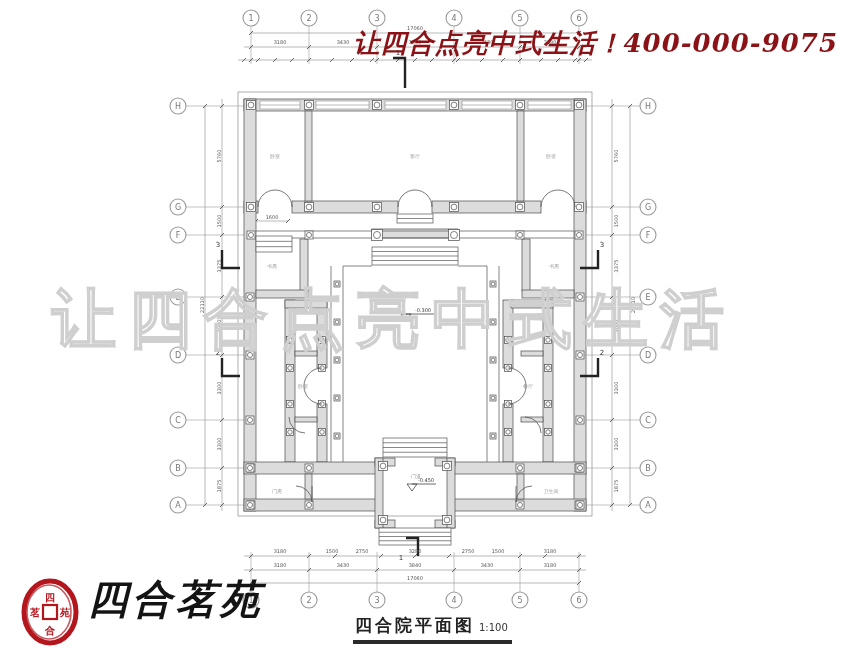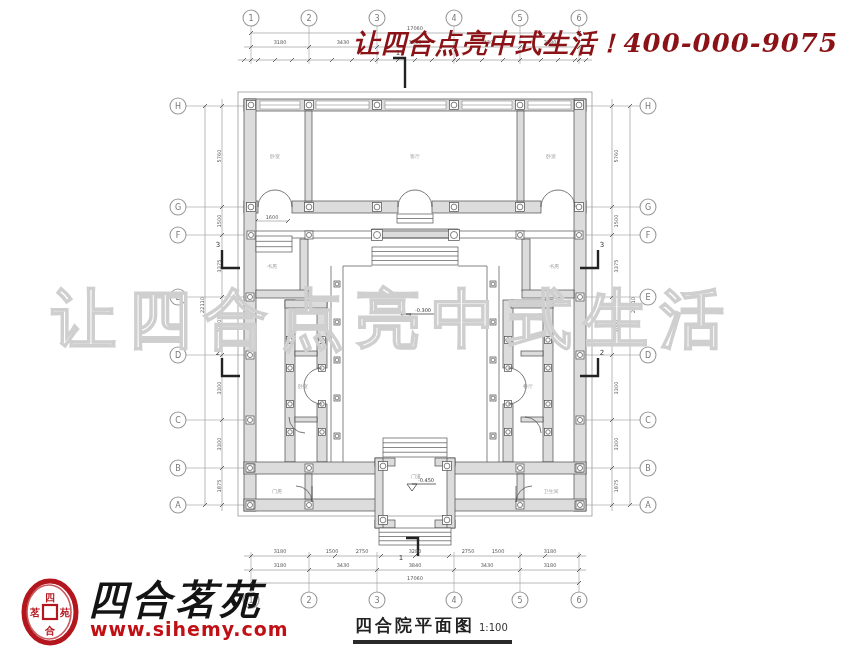--- a/index.html
+++ b/index.html
@@ -522,14 +522,13 @@
     <ellipse cx="31" cy="38" rx="22" ry="27" fill="none" stroke="#b3161d" stroke-width="1.6" opacity="0.7"></ellipse>
     <rect x="25" y="31" width="14" height="14" fill="none" stroke="#b3161d" stroke-width="2.2"></rect>
     <g font-size="10" fill="#b3161d" text-anchor="middle" font-weight="bold">
       <text x="32" y="27">四</text>
       <text x="17" y="42">茗</text>
       <text x="47" y="42">苑</text>
       <text x="32" y="60">合</text>
     </g>
   </svg>
   <div class="logo-name">四合茗苑</div>
-  <div class="logo-url">www.sihemy.com</div>
 </div>
 
 </body></html>

